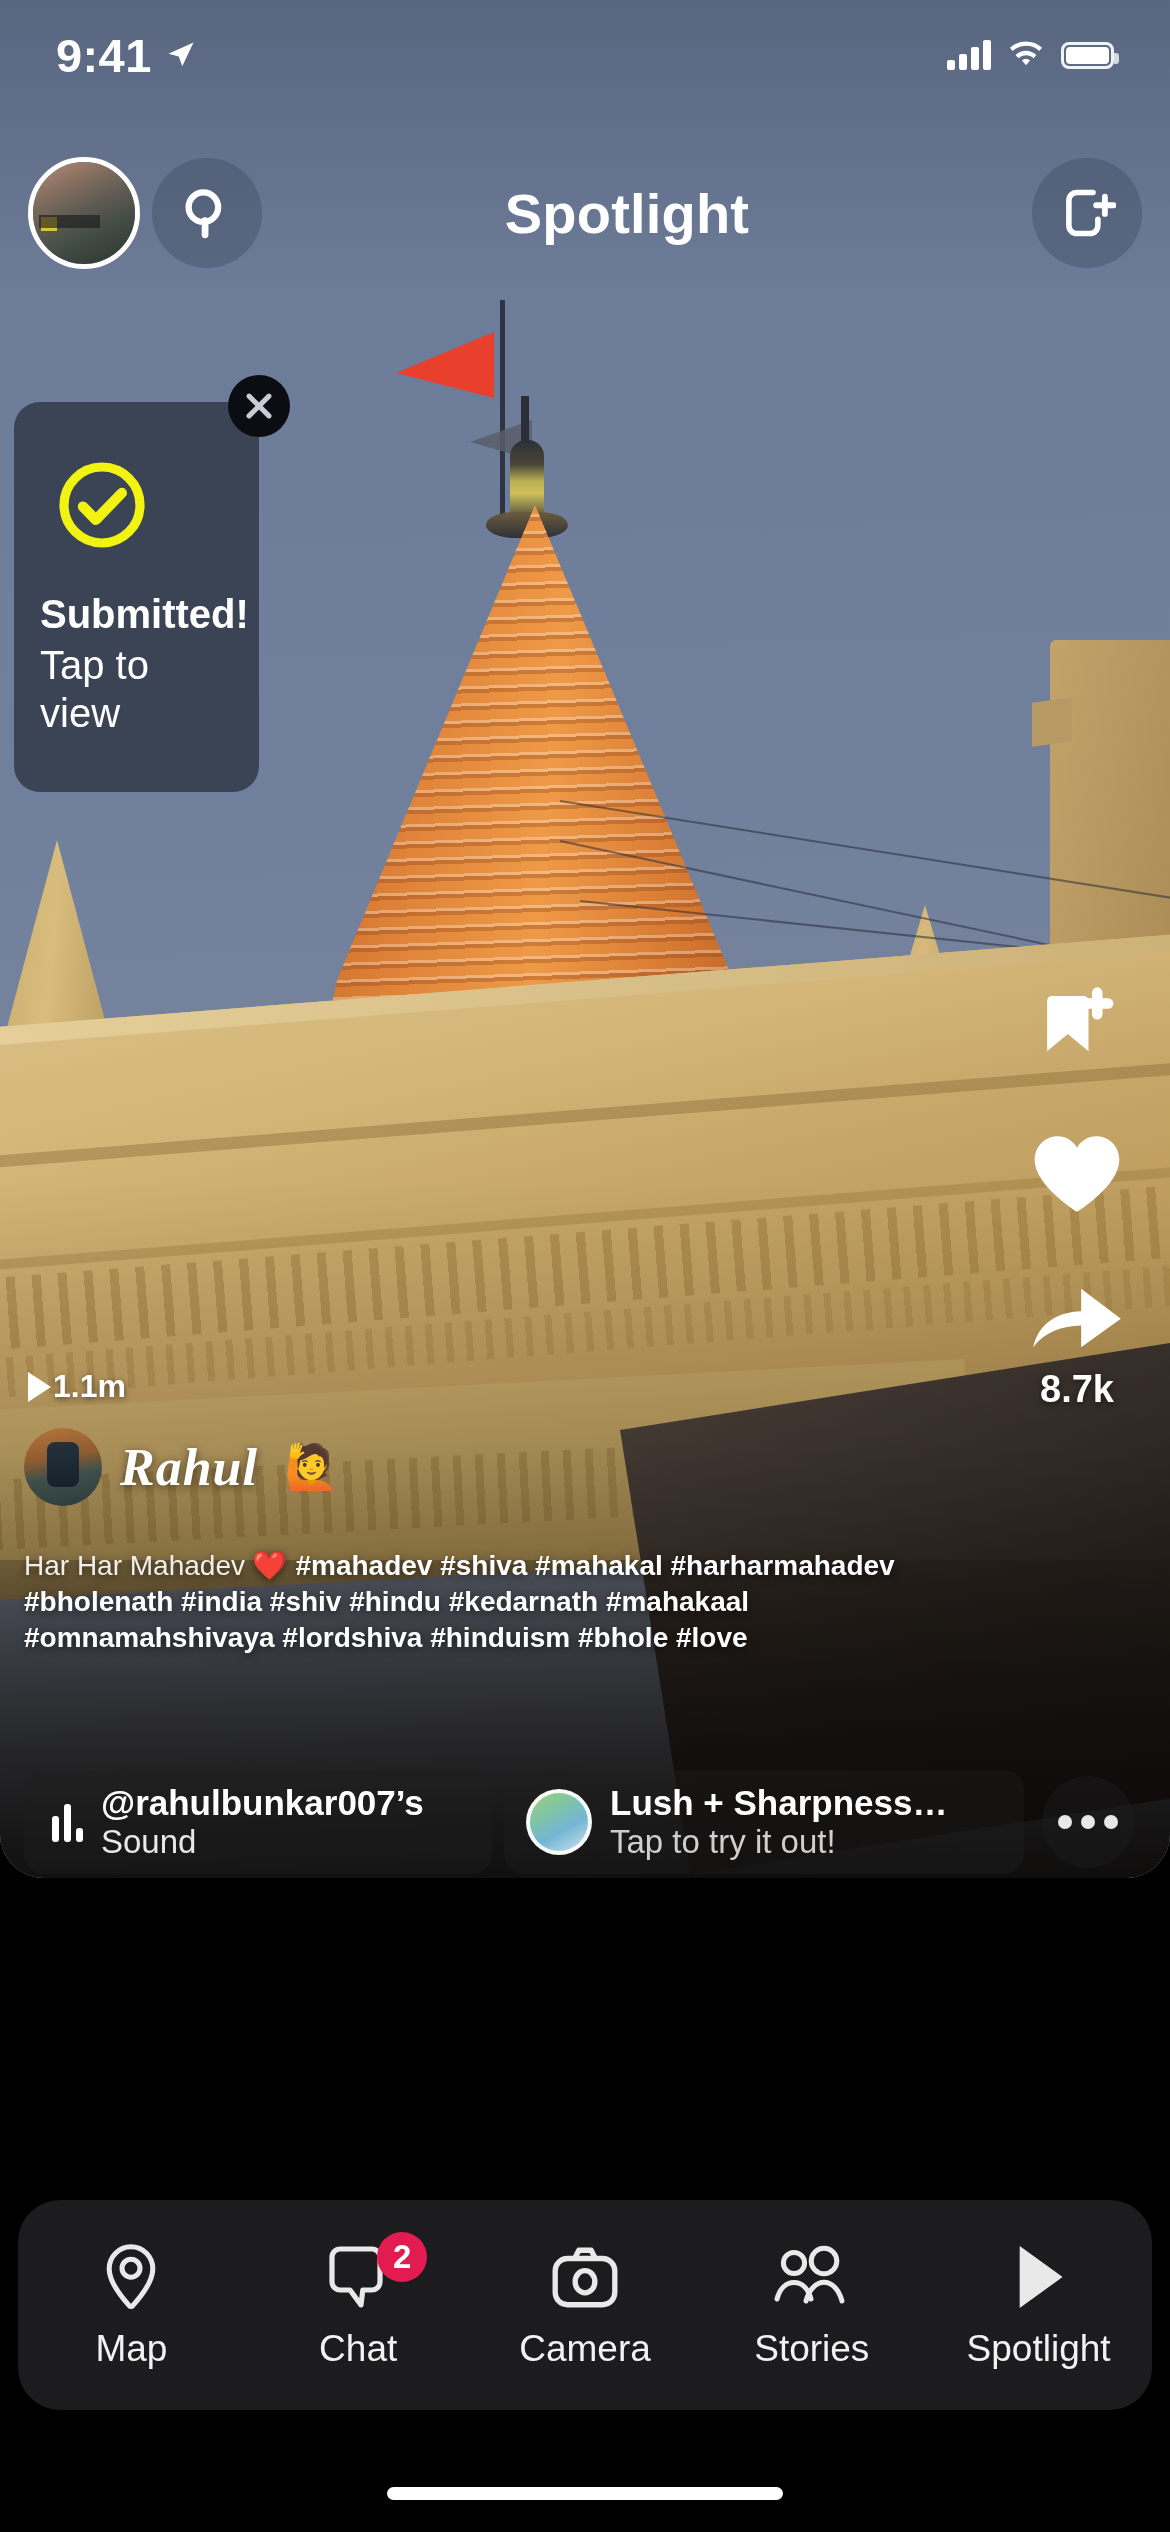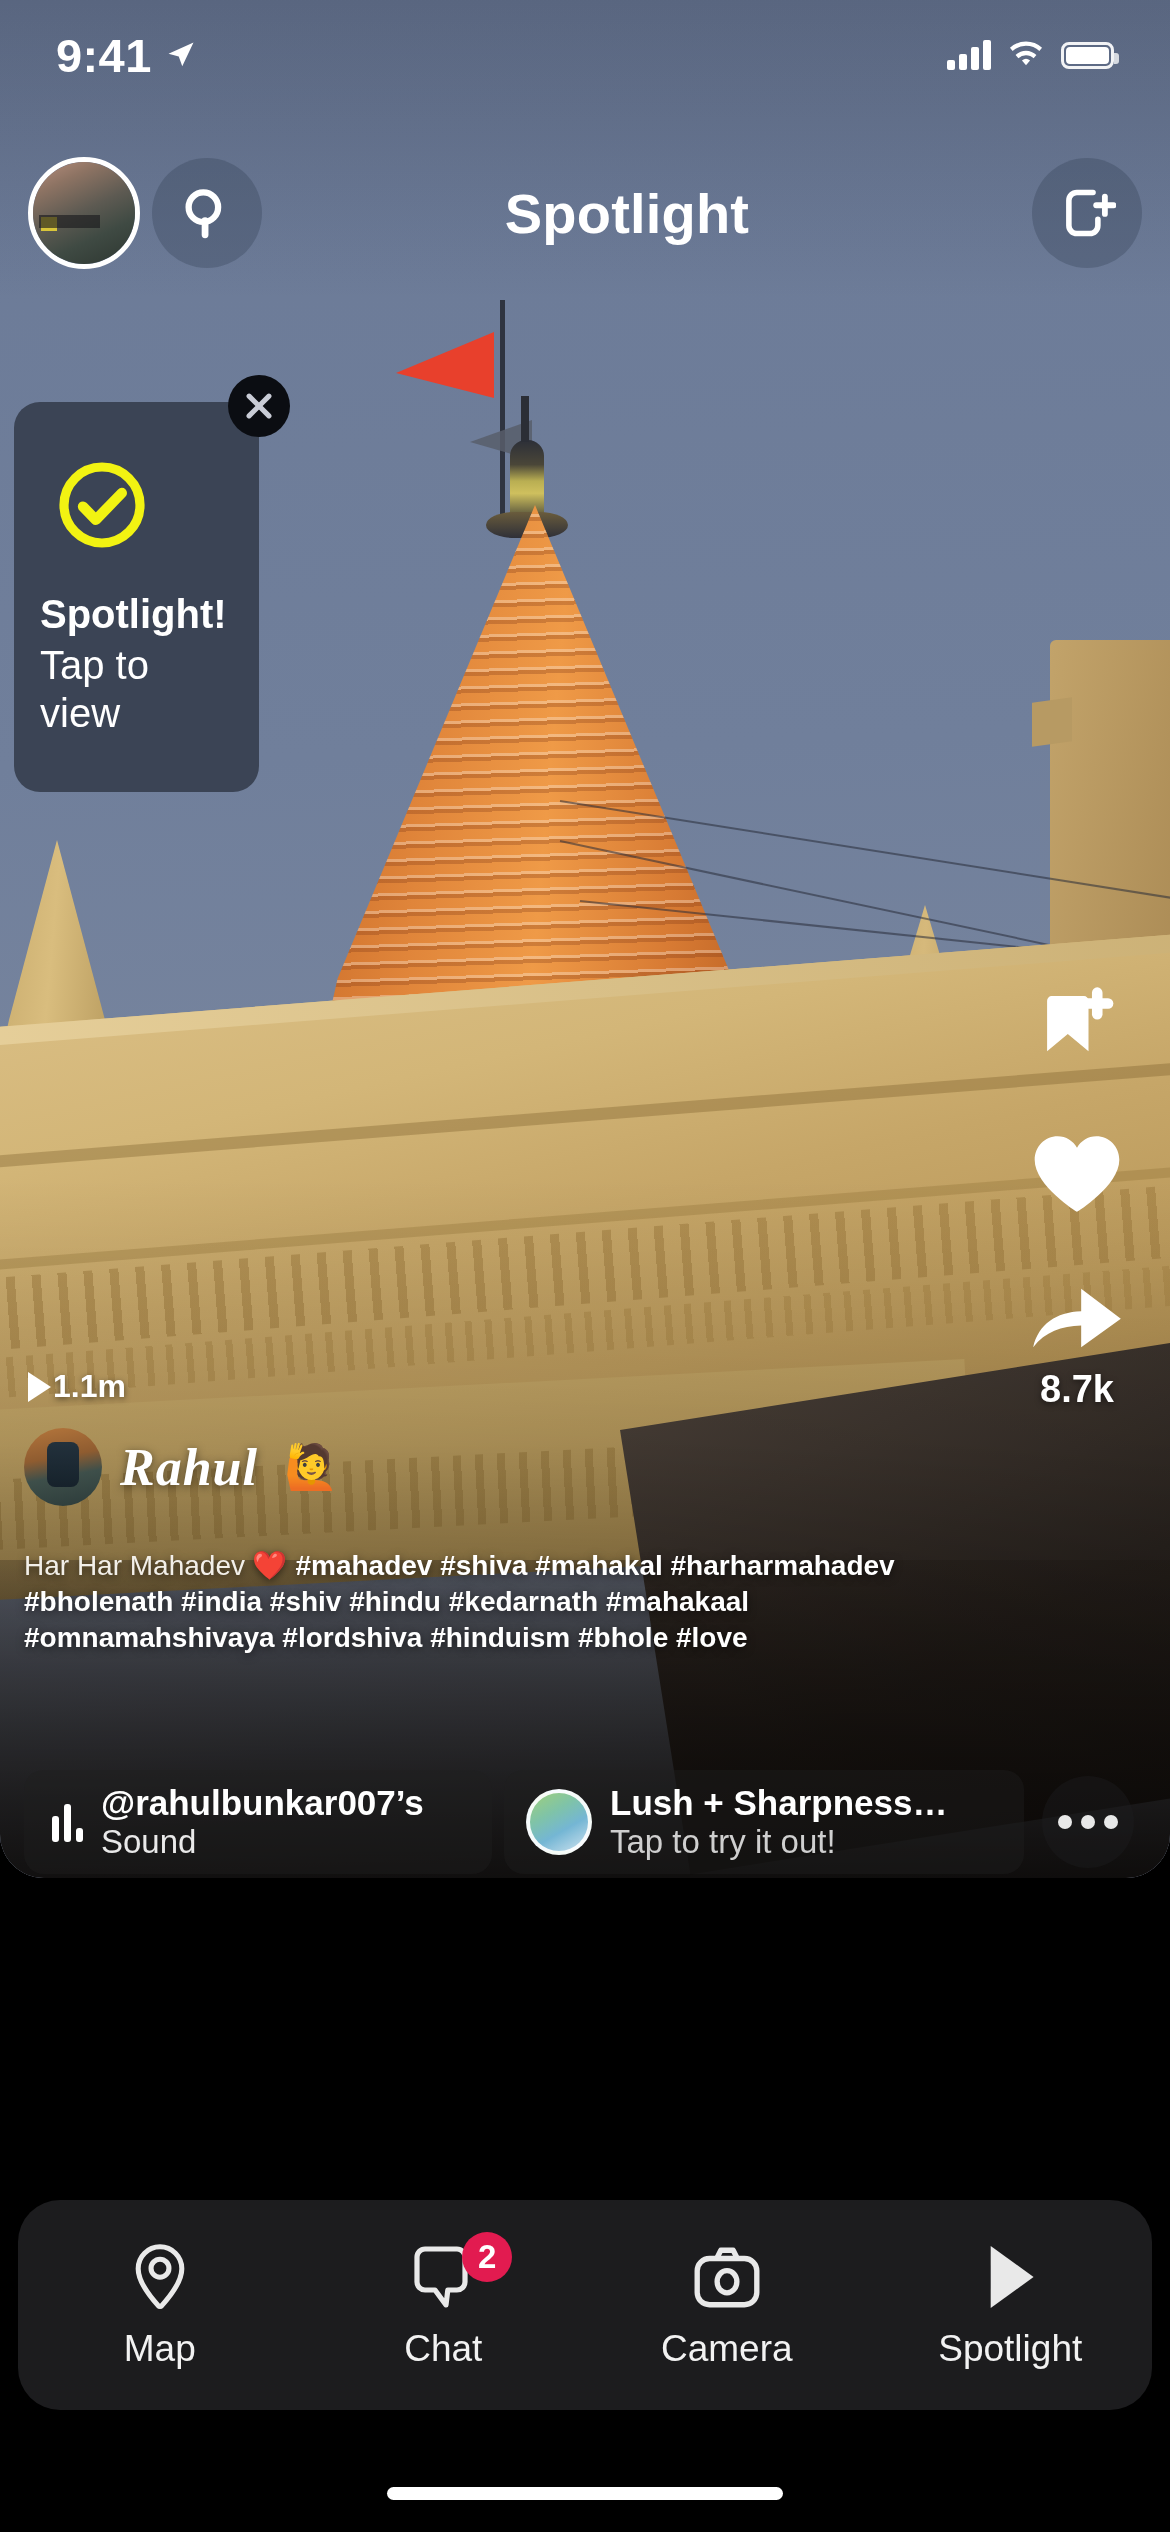--- a/index.html
+++ b/index.html
@@ -278,21 +278,21 @@
     </div>
   </div>
 
   <div class="submitted-card">
     <div class="check-wrap">
       <svg width="96" height="96" viewBox="0 0 48 48">
         <circle cx="24" cy="24" r="19" fill="none" stroke="#f2f312" stroke-width="4.6"></circle>
         <path d="M14.5 24.8l6.4 6.6 13-13.4" fill="none" stroke="#f2f312" stroke-width="5.2" stroke-linecap="round" stroke-linejoin="round"></path>
       </svg>
     </div>
-    <div class="sub-title">Spotlight!</div>
+    <div class="sub-title">Submitted!</div>
     <div class="sub-sub">Tap to view</div>
   </div>
   <div class="card-close">
     <svg width="34" height="34" viewBox="0 0 24 24">
       <line x1="5" y1="5" x2="19" y2="19" stroke="#c9ccd6" stroke-width="3.6" stroke-linecap="round"></line>
       <line x1="19" y1="5" x2="5" y2="19" stroke="#c9ccd6" stroke-width="3.6" stroke-linecap="round"></line>
     </svg>
   </div>
 
   <div class="rail">
@@ -389,20 +389,31 @@
       <span class="tab-icon">
         <svg width="74" height="72" viewBox="0 0 36 34">
           <rect x="3.5" y="8" width="29" height="22.5" rx="6" fill="none" stroke="#e9e9e9" stroke-width="2.6"></rect>
           <path d="M13 8l2-4h6l2 4" fill="none" stroke="#e9e9e9" stroke-width="2.6" stroke-linejoin="round"></path>
           <ellipse cx="18" cy="19.3" rx="4.8" ry="5.4" fill="none" stroke="#e9e9e9" stroke-width="2.6"></ellipse>
         </svg>
       </span>
       <span class="tab-label">Camera</span>
     </div>
 
+    <div class="tab">
+      <span class="tab-icon">
+        <svg width="80" height="68" viewBox="0 0 40 32">
+          <circle cx="11" cy="9" r="5.3" fill="none" stroke="#e9e9e9" stroke-width="2.5"></circle>
+          <circle cx="26" cy="8" r="6.4" fill="none" stroke="#e9e9e9" stroke-width="2.5"></circle>
+          <path d="M2.5 27c1.4-5.2 4.6-8.3 8.5-8.3s7.1 3.1 8.5 8.3" fill="none" stroke="#e9e9e9" stroke-width="2.5" stroke-linecap="round"></path>
+          <path d="M17 28c1.6-5.9 5.1-9.4 9-9.4s7.4 3.5 9 9.4" fill="none" stroke="#e9e9e9" stroke-width="2.5" stroke-linecap="round"></path>
+        </svg>
+      </span>
+      <span class="tab-label">Stories</span>
+    </div>
 
     <div class="tab">
       <span class="tab-icon">
         <svg width="60" height="74" viewBox="0 0 28 34">
           <path d="M5 2.5v29l20-14.5z" fill="#e9e9e9"></path>
         </svg>
       </span>
       <span class="tab-label">Spotlight</span>
     </div>
   </div>

